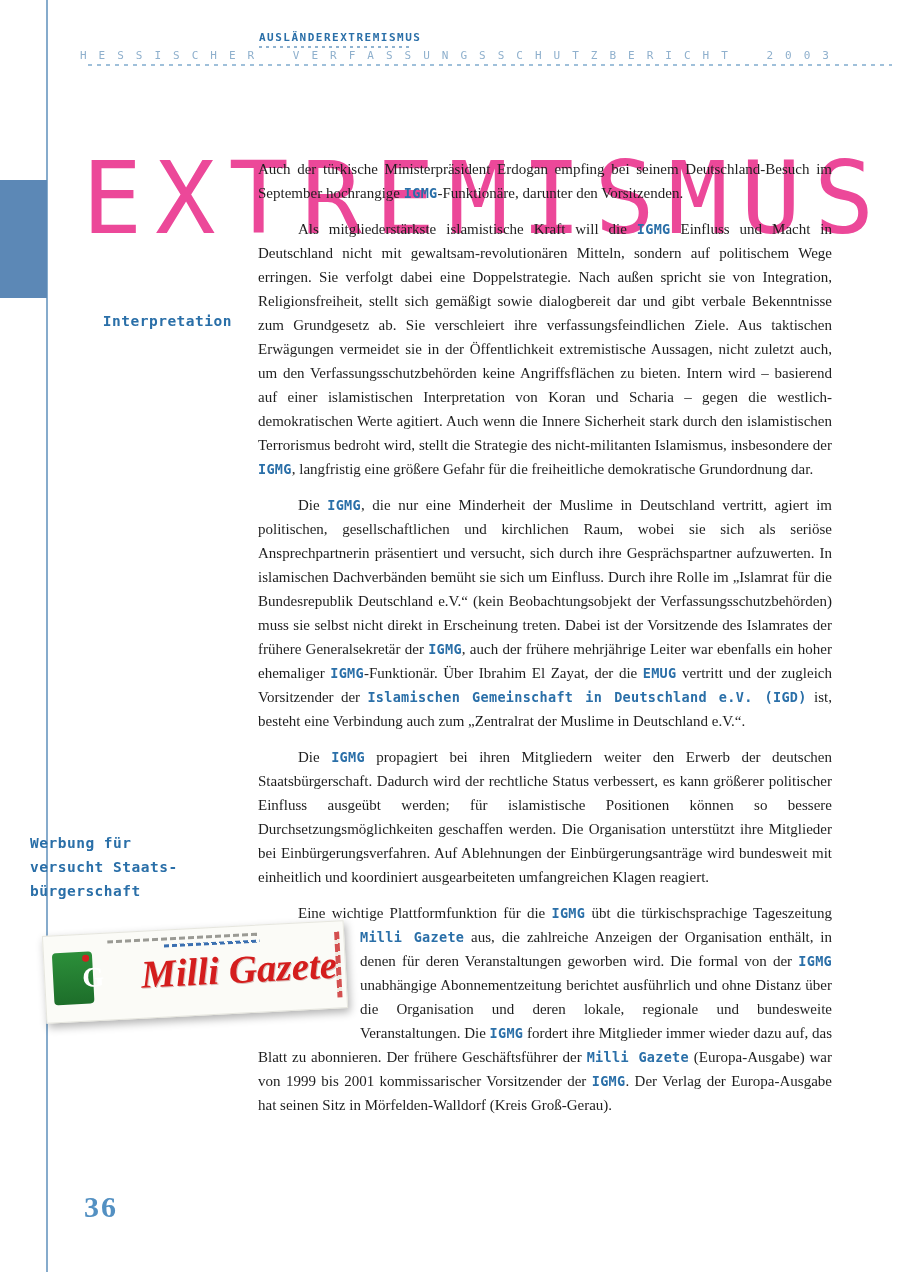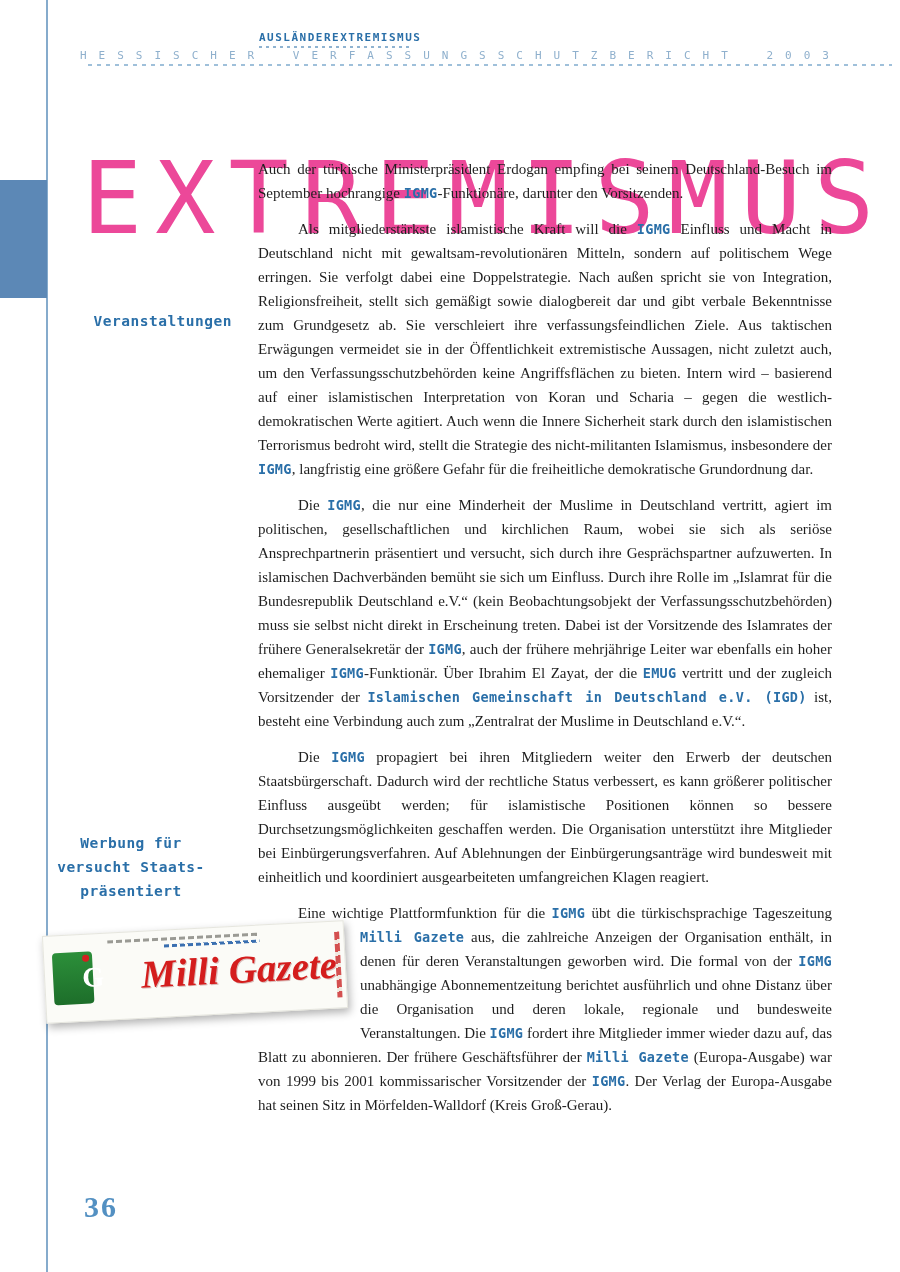--- a/index.html
+++ b/index.html
@@ -25,21 +25,21 @@
 
   .body-col { position:absolute; left:258px; top:157px; width:574px; z-index:4; }
   .para { font-size:15px; line-height:24px; text-align:justify; color:#1e1e1e; margin-bottom:12px; }
   .para.indent { text-indent:40px; }
   .hl { font-family:"DejaVu Sans Mono", monospace; font-weight:bold; color:#2a6fa8;
         font-size:13.5px; letter-spacing:0.3px; }
 
   .margin-label { position:absolute; font-family:"DejaVu Sans Mono", monospace; font-weight:bold;
         color:#2a6fa8; z-index:4; }
   #label-doppel { left:40px; top:313px; width:192px; text-align:right; font-size:14.5px; letter-spacing:0.5px; }
-  #label-werbung { left:30px; top:831px; width:202px; text-align:center; font-size:14.5px;
+  #label-werbung { left:30px; top:831px; width:202px; text-align:left; font-size:14.5px;
         line-height:24px; letter-spacing:0.5px; }
 
   .pusher { float:left; width:0; height:25px; }
   .milli-float { float:left; clear:left; display:block; width:302px; height:88px;
         margin:2px 14px 10px -214px; position:relative; }
   .milli-card { position:absolute; left:0; top:0; right:0; bottom:0; background:#fbfbf7;
         transform:rotate(-3deg); box-shadow:2px 4px 9px rgba(0,0,0,0.30);
         border:1px solid #e6e6df; display:flex; align-items:center; padding:6px 8px; }
   .milli-logo { width:40px; height:52px; flex:0 0 auto; background:linear-gradient(#2c8f3a,#1d6e2a);
         border-radius:4px; color:#fff; font-family:"Liberation Serif", serif; font-weight:bold;
@@ -67,26 +67,26 @@
   <div class="vline"></div>
   <div class="blue-block"></div>
 
   <div class="hdr-small">AUSLÄNDEREXTREMISMUS</div>
   <div class="hdr-underline"></div>
   <div class="hdr-big">HESSISCHER VERFASSUNGSSCHUTZBERICHT 2003</div>
   <div class="hdr-rule"></div>
 
   <div class="watermark">EXTREMISMUS</div>
 
-  <div class="margin-label" id="label-doppel">Veranstaltungen</div>
+  <div class="margin-label" id="label-doppel">Interpretation</div>
 
   <div class="margin-label" id="label-werbung">
     <span>Werbung für</span><br>
     <span>versucht Staats-</span><br>
-    <span>präsentiert</span>
+    <span>bürgerschaft</span>
   </div>
 
   <div class="body-col">
       <p class="para"><span class="tx">Auch der türkische Ministerpräsident Erdogan empfing bei seinem Deutschland-Besuch im September hochrangige </span><span class="hl">IGMG</span><span class="tx">-Funktionäre, darunter den Vorsitzenden.</span></p>
       <p class="para indent"><span class="tx">Als mitgliederstärkste islamistische Kraft will die </span><span class="hl">IGMG</span><span class="tx"> Einfluss und Macht in Deutschland nicht mit gewaltsam-revolutionären Mitteln, sondern auf politischem Wege erringen. Sie verfolgt dabei eine Doppelstrategie. Nach außen spricht sie von Integration, Religionsfreiheit, stellt sich gemäßigt sowie dialogbereit dar und gibt verbale Bekenntnisse zum Grundgesetz ab. Sie verschleiert ihre verfassungsfeindlichen Ziele. Aus taktischen Erwägungen vermeidet sie in der Öffentlichkeit extremistische Aussagen, nicht zuletzt auch, um den Verfassungsschutzbehörden keine Angriffsflächen zu bieten. Intern wird – basierend auf einer islamistischen Interpretation von Koran und Scharia – gegen die westlich-demokratischen Werte agitiert. Auch wenn die Innere Sicherheit stark durch den islamistischen Terrorismus bedroht wird, stellt die Strategie des nicht-militanten Islamismus, insbesondere der </span><span class="hl">IGMG</span><span class="tx">, langfristig eine größere Gefahr für die freiheitliche demokratische Grundordnung dar.</span></p>
       <p class="para indent"><span class="tx">Die </span><span class="hl">IGMG</span><span class="tx">, die nur eine Minderheit der Muslime in Deutschland vertritt, agiert im politischen, gesellschaftlichen und kirchlichen Raum, wobei sie sich als seriöse Ansprechpartnerin präsentiert und versucht, sich durch ihre Gesprächspartner aufzuwerten. In islamischen Dachverbänden bemüht sie sich um Einfluss. Durch ihre Rolle im „Islamrat für die Bundesrepublik Deutschland e.V.“ (kein Beobachtungsobjekt der Verfassungsschutzbehörden) muss sie selbst nicht direkt in Erscheinung treten. Dabei ist der Vorsitzende des Islamrates der frühere Generalsekretär der </span><span class="hl">IGMG</span><span class="tx">, auch der frühere mehrjährige Leiter war ebenfalls ein hoher ehemaliger </span><span class="hl">IGMG</span><span class="tx">-Funktionär. Über Ibrahim El Zayat, der die </span><span class="hl">EMUG</span><span class="tx"> vertritt und der zugleich Vorsitzender der </span><span class="hl">Islamischen Gemeinschaft in Deutschland e.V. (IGD)</span><span class="tx"> ist, besteht eine Verbindung auch zum „Zentralrat der Muslime in Deutschland e.V.“.</span></p>
       <p class="para indent"><span class="tx">Die </span><span class="hl">IGMG</span><span class="tx"> propagiert bei ihren Mitgliedern weiter den Erwerb der deutschen Staatsbürgerschaft. Dadurch wird der rechtliche Status verbessert, es kann größerer politischer Einfluss ausgeübt werden; für islamistische Positionen können so bessere Durchsetzungsmöglichkeiten geschaffen werden. Die Organisation unterstützt ihre Mitglieder bei Einbürgerungsverfahren. Auf Ablehnungen der Einbürgerungsanträge wird bundesweit mit einheitlich und koordiniert ausgearbeiteten umfangreichen Klagen reagiert.</span></p>
       <p class="para indent"><span id="milli-float-wrap">
     <span class="pusher"></span>
     <span class="milli-float">

